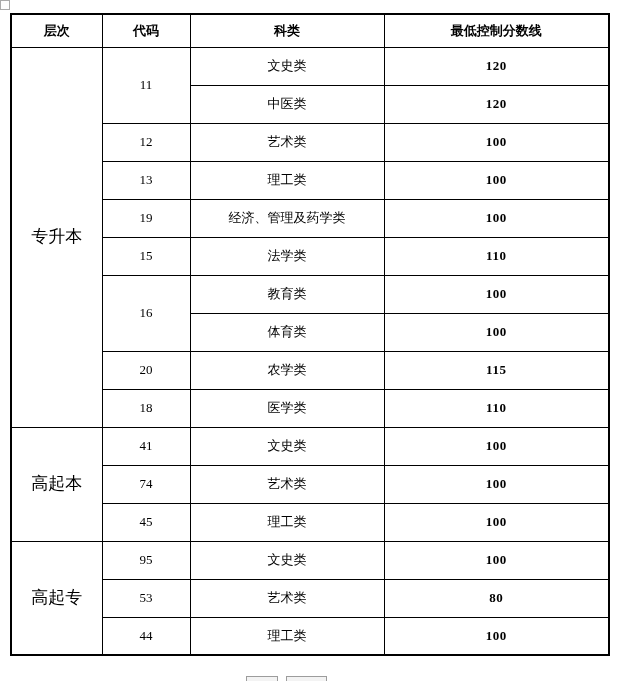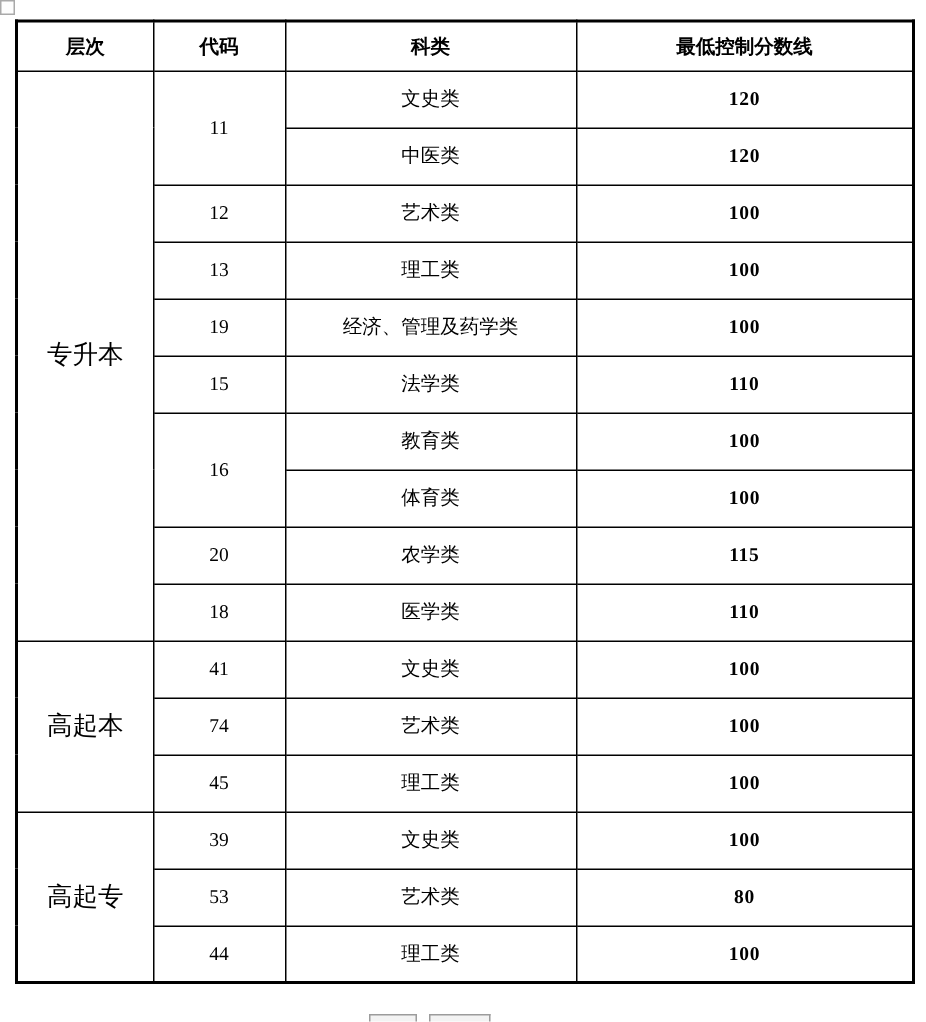--- a/index.html
+++ b/index.html
@@ -145,21 +145,21 @@
       <td class="score">100</td>
     </tr>
     <tr>
       <td>45</td>
       <td>理工类</td>
       <td class="score">100</td>
     </tr>
 
     <tr>
       <td class="level" rowspan="3">高起专</td>
-      <td>39</td>
+      <td>95</td>
       <td>文史类</td>
       <td class="score">100</td>
     </tr>
     <tr>
       <td>53</td>
       <td>艺术类</td>
       <td class="score">80</td>
     </tr>
     <tr>
       <td>44</td>

